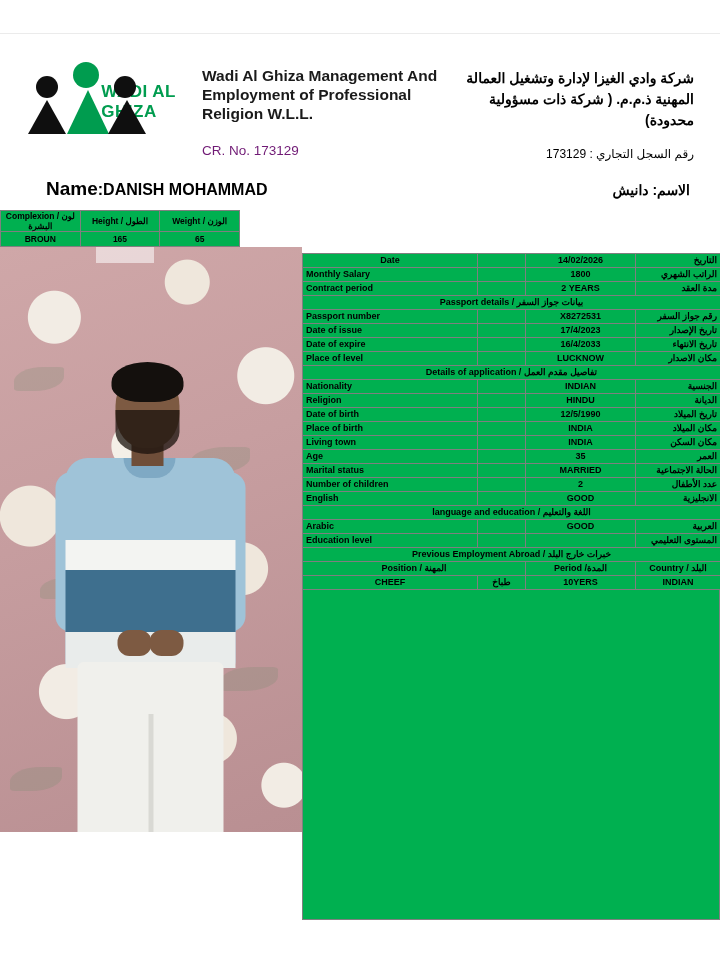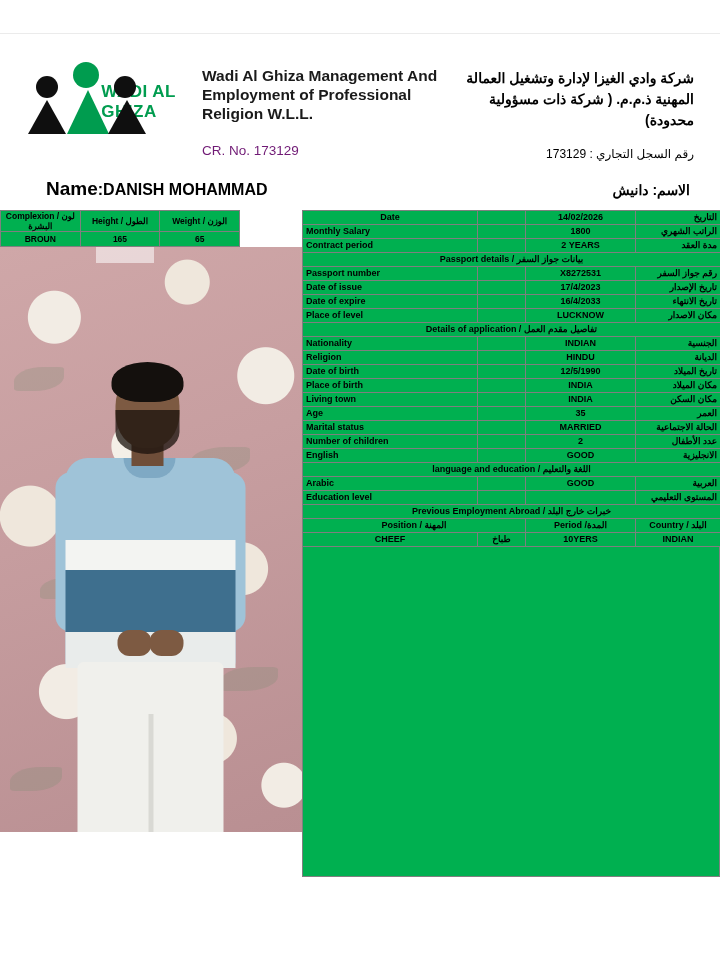--- a/index.html
+++ b/index.html
@@ -258,20 +258,21 @@
   }
 
   
   .right-col {
     flex: 1;
     width: 418px;
   }
   table.main {
     width: 418px;
     table-layout: fixed;
+    margin-top: 43px;
   }
   table.main td {
     border: 1px solid #7f7f7f;
     height: 14px;
     font-size: 9px;
     padding: 0 3px;
     background: #00b050;
     color: #000;
     line-height: 13px;
   }

